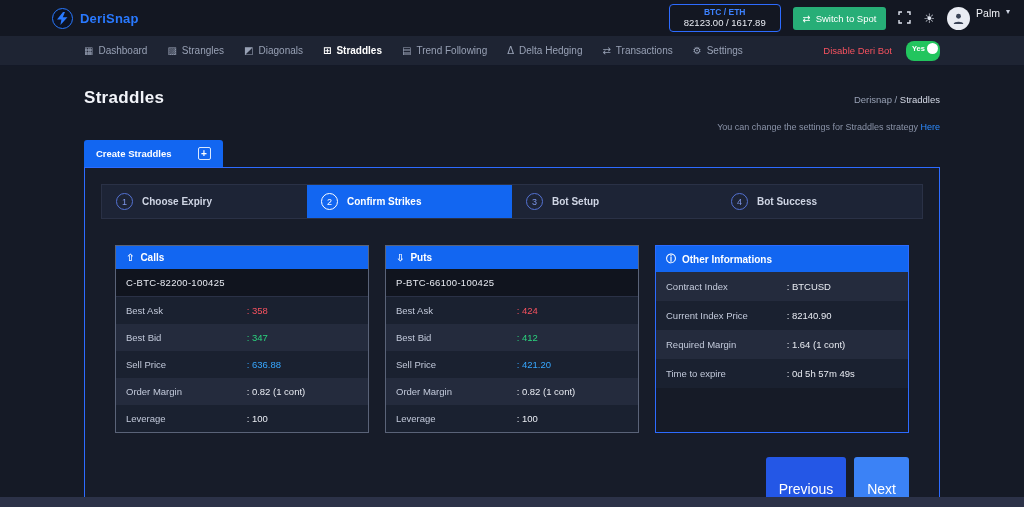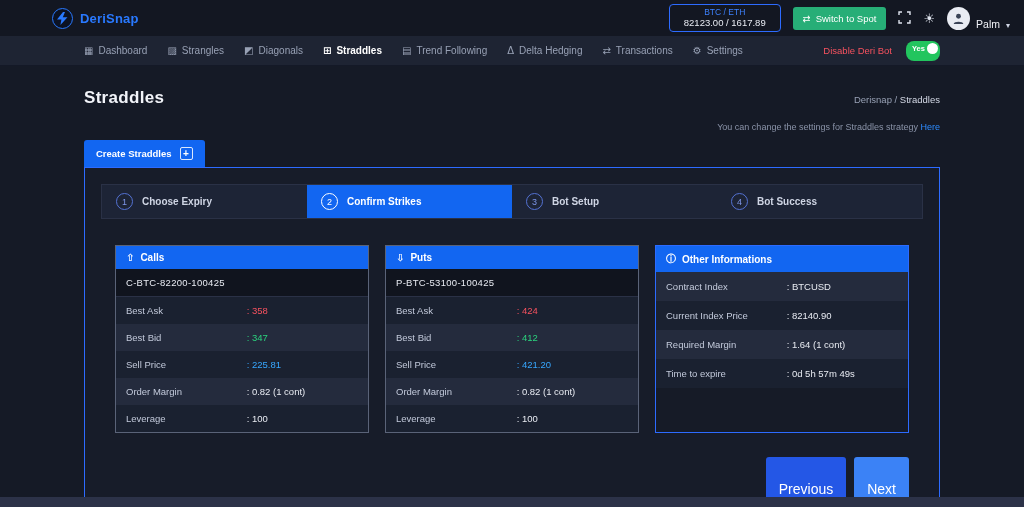--- a/index.html
+++ b/index.html
@@ -19,32 +19,32 @@
   .logo {
     width:21px; height:21px; border-radius:50%; background:#0b1224;
     border:1.5px solid #2979ff; display:flex; align-items:center; justify-content:center;
   }
   .brand-name { color:#2979ff; font-weight:bold; font-size:13px; letter-spacing:.2px; }
   .top-right { margin-left:auto; display:flex; align-items:center; gap:12px; }
   .price-box {
     border:1px solid #2d6bff; border-radius:4px; padding:2px 14px; text-align:center;
     line-height:1.25; min-width:96px;
   }
-  .price-pair { color:#3d82ff; font-size:8.5px; font-weight:normal; }
+  .price-pair { color:#3d82ff; font-size:8.5px; font-weight:bold; }
   .price-vals { color:#e8ebf2; font-size:9.5px; }
   .btn-spot {
     background:#27ae77; color:#fff; border:none; border-radius:3px;
     font-size:9.5px; padding:6px 10px; display:flex; align-items:center; gap:5px; cursor:pointer;
   }
   .tb-icon { color:#dfe4ee; font-size:13px; cursor:pointer; line-height:1; }
   .avatar {
     width:23px; height:23px; border-radius:50%; background:#e9ecf3;
     display:flex; align-items:center; justify-content:center;
   }
-  .user { display:flex; align-items:flex-end; gap:6px; cursor:pointer; }
+  .user { display:flex; align-items:flex-start; gap:6px; cursor:pointer; }
   .user-name { font-size:10.5px; color:#f0f2f7; }
   .caret { font-size:8px; color:#cfd5e4; }
 
   
   .navbar {
     height:30px; background:#1e2433; display:flex; align-items:center;
     padding:0 84px; gap:20px; border-bottom:1px solid #141927;
   }
   .nav-item { display:flex; align-items:center; gap:5px; color:#98a1b5; font-size:10px; cursor:pointer; }
   .nav-item .icon { font-size:10px; }
@@ -62,21 +62,21 @@
   
   .content { padding:0 84px; }
   .heading-row { display:flex; align-items:baseline; justify-content:space-between; margin-top:16px; }
   .page-title { font-size:17px; font-weight:bold; color:#f2f4f9; letter-spacing:.3px; }
   .breadcrumb { font-size:9.5px; color:#98a1b5;margin-top:12px; }
   .breadcrumb .crumb-current { color:#d4d9e6; }
   .note-row { text-align:right; font-size:9px; color:#8a93a8; margin-top:14px; }
   .note-link { color:#2d8cff; cursor:pointer; }
 
   .tab-create {
-    margin-top:8px; display:inline-flex; align-items:center; gap:8px;
+    margin-top:8px; display:inline-flex; align-items:center; gap:26px;
     background:#1266f1; color:#fff; font-size:9.5px; font-weight:bold;
     padding:7px 12px; border-radius:3px 3px 0 0; cursor:pointer;
   }
   .plus-box {
     width:13px; height:13px; border:1px solid rgba(255,255,255,.85); border-radius:2px;
     font-size:10px; line-height:11px; text-align:center;
   }
 
   .card {
     border:1px solid #2d6bff; background:#171c29; min-height:328px;
@@ -269,38 +269,38 @@
         <div class="data-row">
           <span class="row-label">Best Ask</span>
           <span class="row-value red">: 358</span>
         </div>
         <div class="data-row">
           <span class="row-label">Best Bid</span>
           <span class="row-value green">: 347</span>
         </div>
         <div class="data-row">
           <span class="row-label">Sell Price</span>
-          <span class="row-value blue">: 225.81</span>
+          <span class="row-value blue">: 636.88</span>
         </div>
         <div class="data-row">
           <span class="row-label">Order Margin</span>
           <span class="row-value">: 0.82 (1 cont)</span>
         </div>
         <div class="data-row">
           <span class="row-label">Leverage</span>
           <span class="row-value">: 100</span>
         </div>
       </div>
 
       <div class="panel">
         <div class="panel-header">
           <span class="icon">⇩</span>
           <span>Puts</span>
         </div>
-        <div class="symbol-row">P-BTC-53100-100425</div>
+        <div class="symbol-row">P-BTC-66100-100425</div>
         <div class="data-row">
           <span class="row-label">Best Ask</span>
           <span class="row-value red">: 424</span>
         </div>
         <div class="data-row">
           <span class="row-label">Best Bid</span>
           <span class="row-value green">: 412</span>
         </div>
         <div class="data-row">
           <span class="row-label">Sell Price</span>

